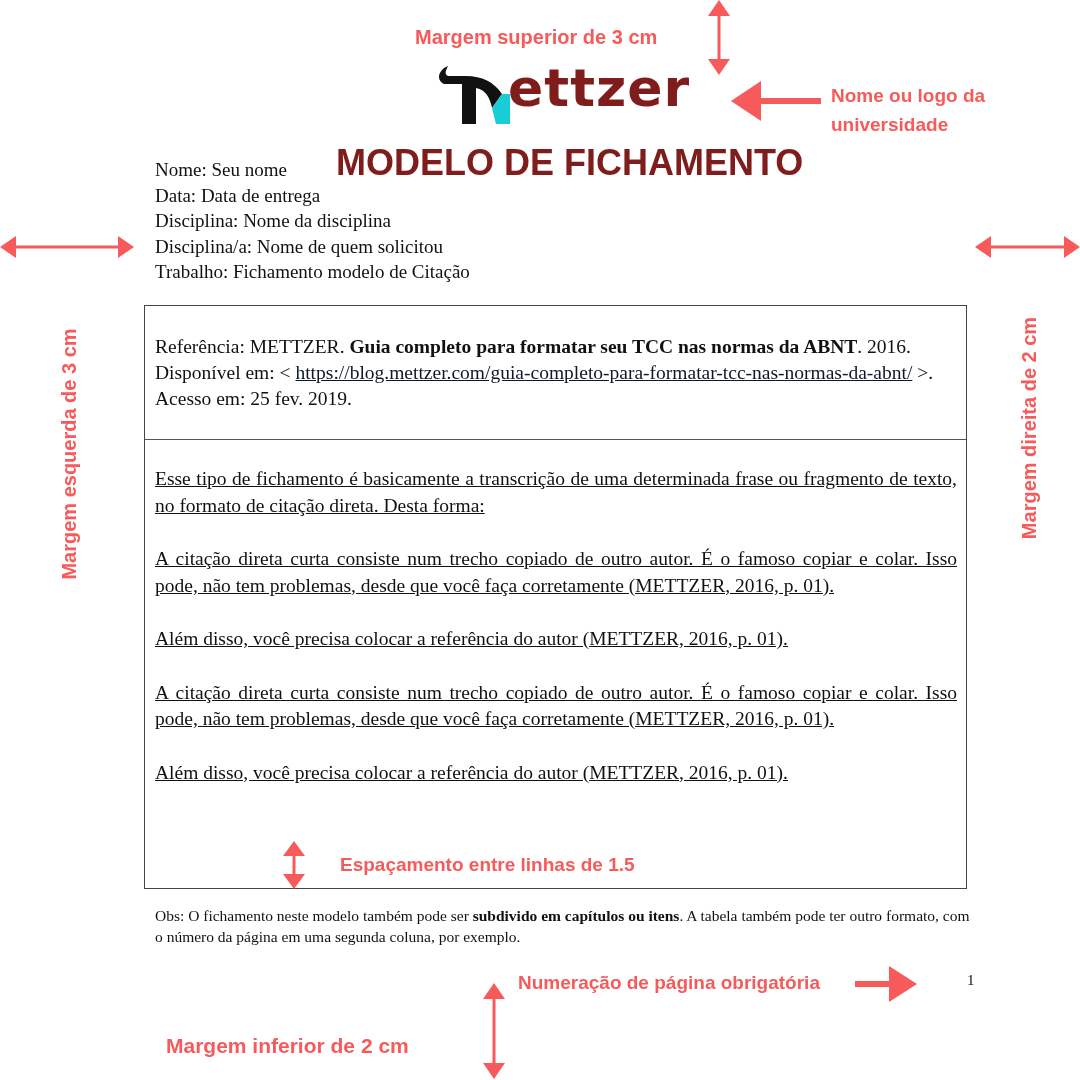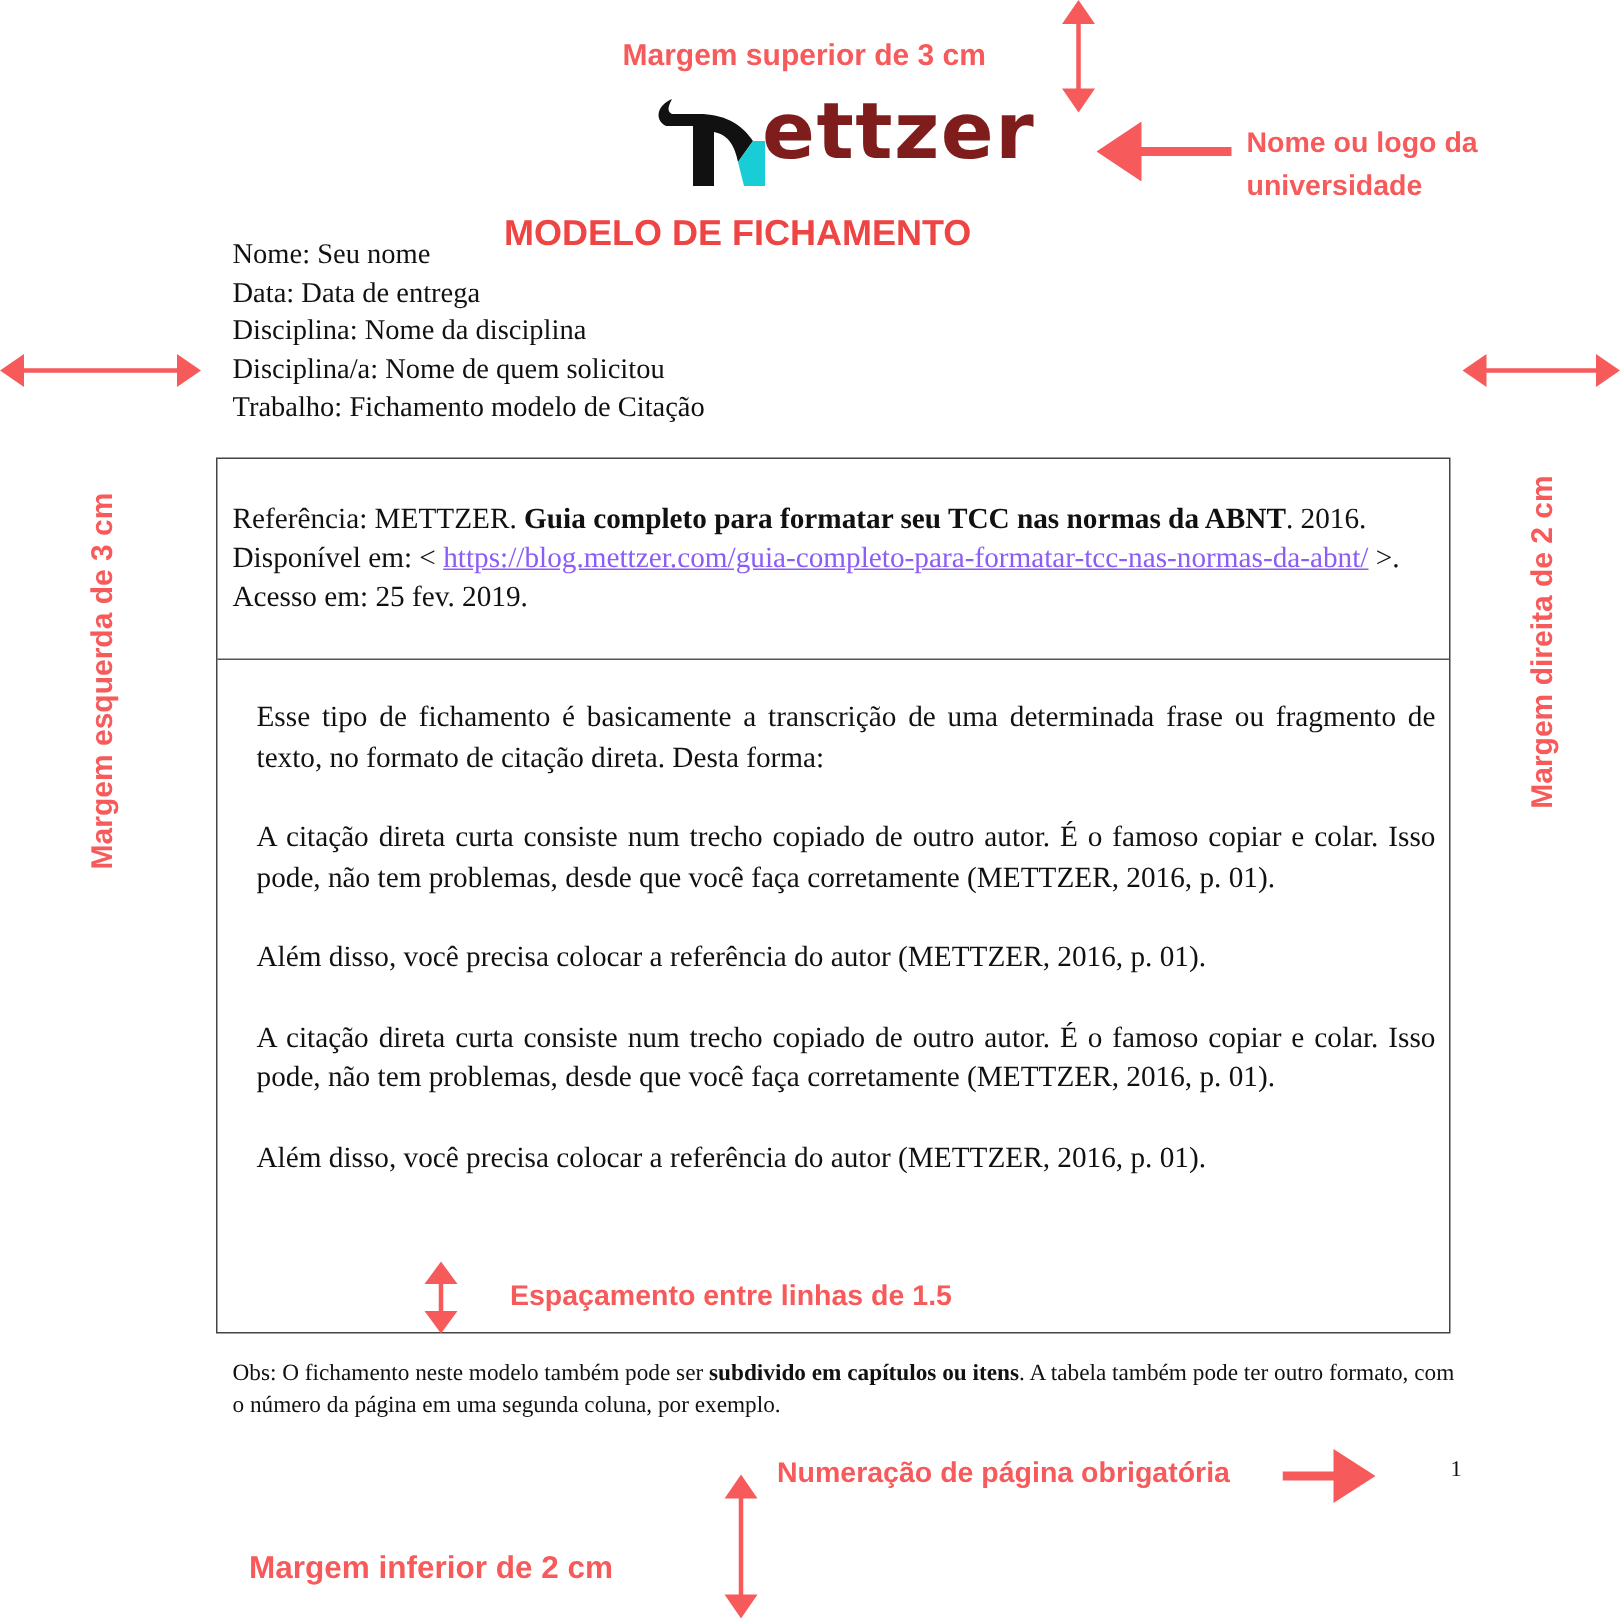--- a/index.html
+++ b/index.html
@@ -5,31 +5,31 @@
   html, body { margin: 0; padding: 0; background: #ffffff; }
   body { width: 1080px; height: 1080px; position: relative; overflow: hidden; }
   .serif { font-family: "Liberation Serif", "DejaVu Serif", serif; color: #111; }
   .anno { font-family: "Liberation Sans", "DejaVu Sans", sans-serif; font-weight: bold; color: #f75a5a; position: absolute; white-space: nowrap; }
   .abs { position: absolute; }
 
   
   .logo { position: absolute; left: 434px; top: 64px; width: 270px; height: 62px; }
   .logo-text { position: absolute; left: 74px; top: -6px; font-family: "DejaVu Sans", sans-serif; font-weight: bold; font-size: 52px; color: #7f1d1d; letter-spacing: 1px; }
 
-  .title { position: absolute; left: 336px; top: 142px; font-family: "Liberation Sans", "DejaVu Sans", sans-serif; font-weight: bold; font-size: 24px; color: #ef4444; white-space: nowrap; }
+  .title { position: absolute; left: 336px; top: 142px; font-family: "Liberation Sans", "DejaVu Sans", sans-serif; font-weight: bold; font-size: 36px; color: #7f1d1d; white-space: nowrap; }
 
   .header-lines { position: absolute; left: 155px; top: 157px; font-size: 19px; line-height: 25.5px; }
   .header-lines div { white-space: nowrap; }
 
   .table { position: absolute; left: 144px; top: 305px; width: 823px; height: 584px; border: 1.5px solid #444; box-sizing: border-box; }
   .ref-cell { position: absolute; left: 0; top: 0; right: 0; height: 133px; border-bottom: 1.5px solid #555; }
   .ref-text { position: absolute; left: 10px; top: 28px; width: 800px; font-size: 19.5px; line-height: 26px; }
-  .ref-text a { color: #8b5cf6; text-decoration: underline; }
+  .ref-text a { color: #0f172a; text-decoration: underline; }
   .body-cell { position: absolute; left: 10px; top: 160px; width: 802px; font-size: 19.5px; line-height: 26.5px; text-align: justify; }
-  .body-cell p { margin: 0 0 27px 16px; }
+  .body-cell p { margin: 0 0 27px 0; text-decoration: underline; }
 
   .obs { position: absolute; left: 155px; top: 905px; width: 820px; font-size: 15.5px; line-height: 21px; }
   .page-num { position: absolute; left: 967px; top: 972px; font-size: 15px; }
 </style>
 </head>
 <body>
 
 <div class="anno" style="left:415px; top:26px; font-size:20px;">Margem superior de 3 cm</div>
 <svg class="abs" style="left:706px; top:0px;" width="26" height="76">
   <polygon points="13,0 2,16 24,16" fill="#f75a5a"></polygon>

